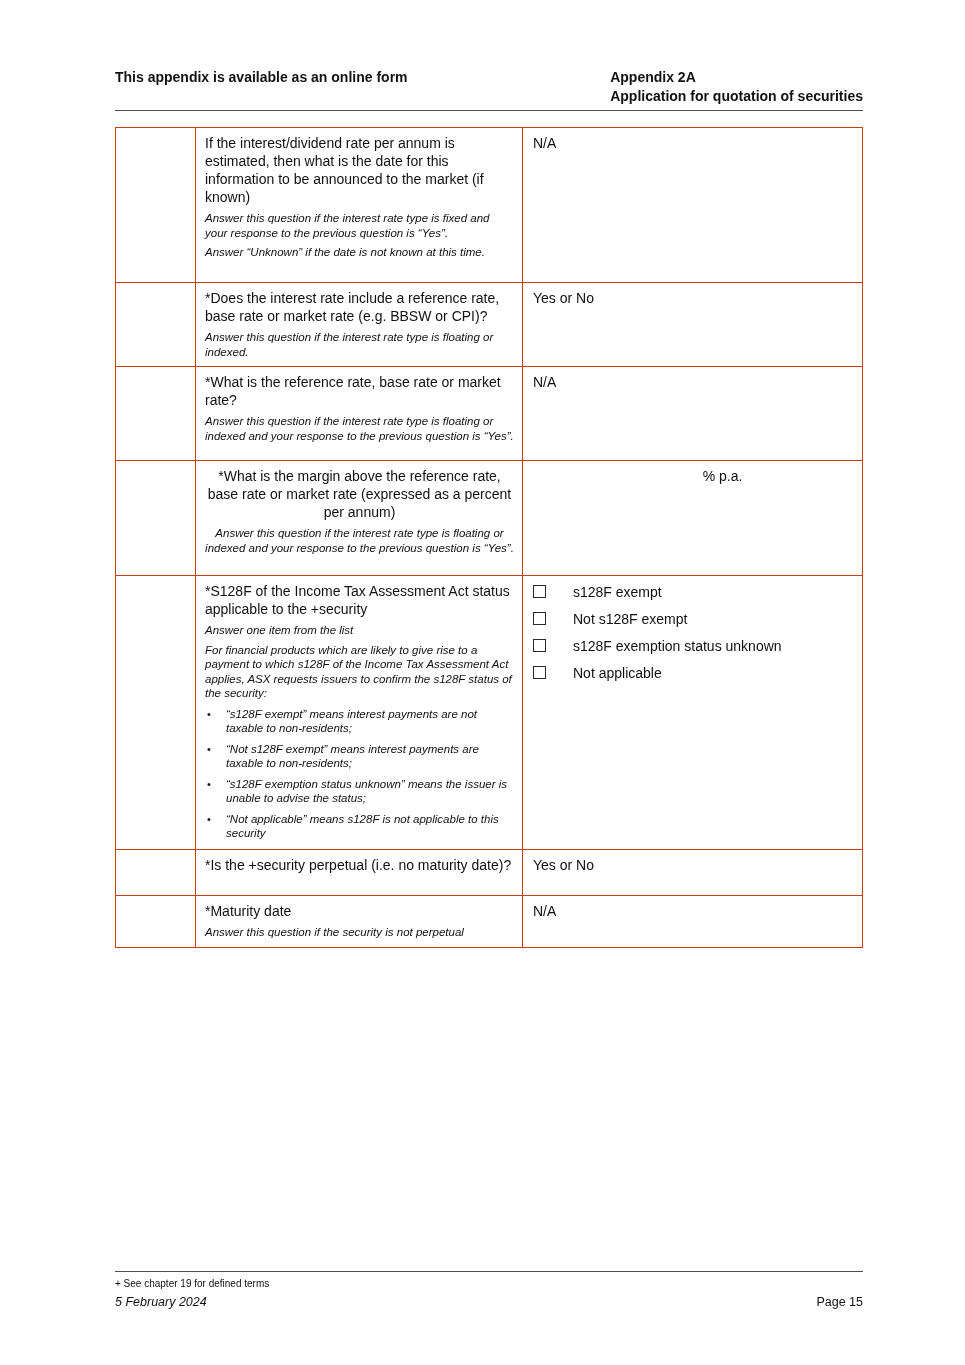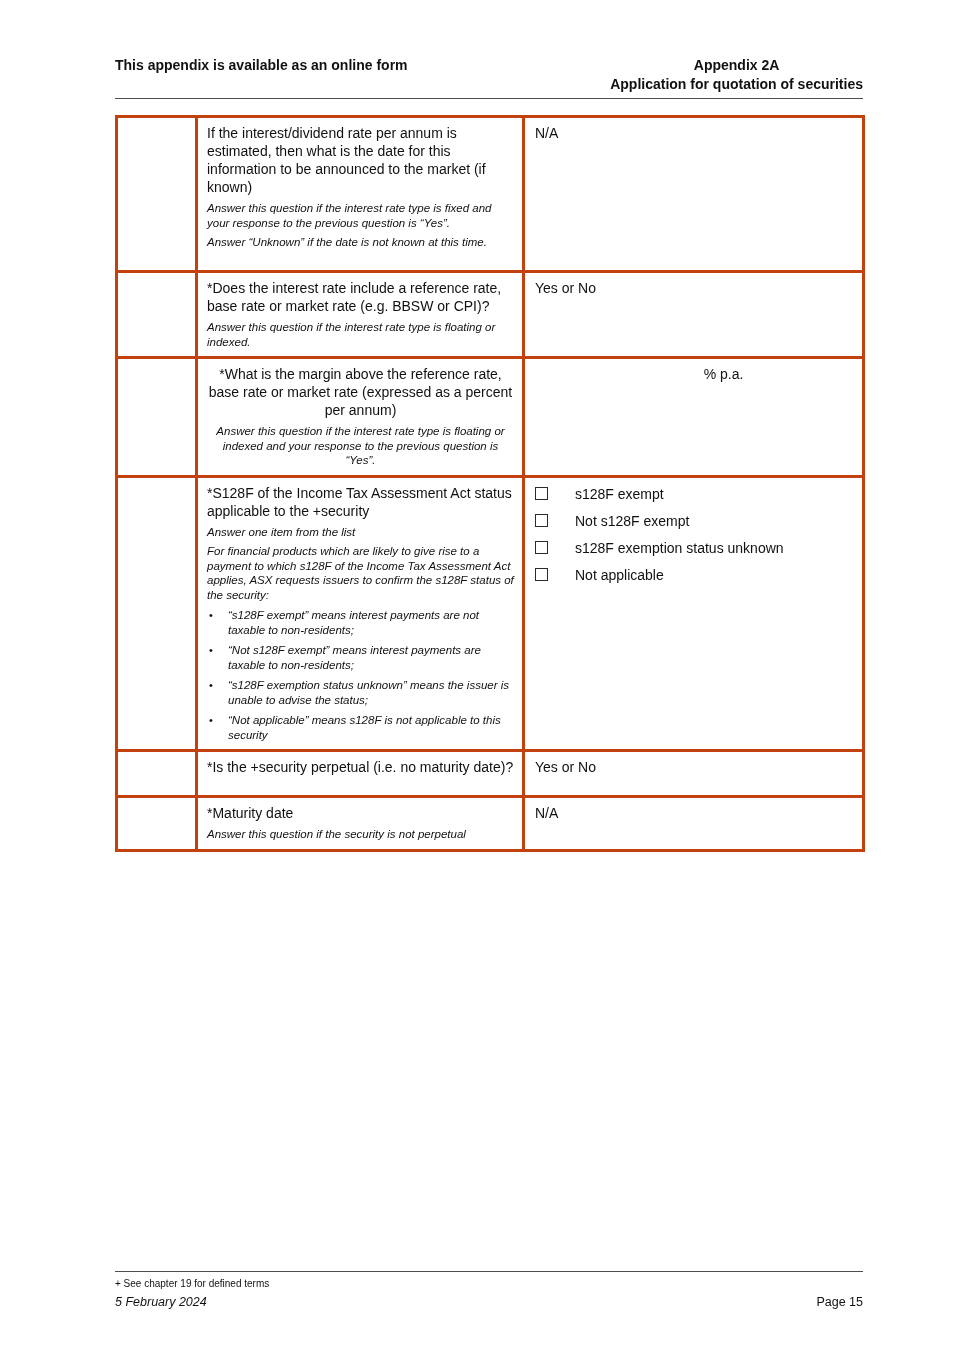--- a/index.html
+++ b/index.html
@@ -2,35 +2,35 @@
 <html><head>
 <meta charset="utf-8">
 <style>
   * { margin:0; padding:0; box-sizing:border-box; }
   html,body { background:#ffffff; }
   body {
     width:965px; height:1365px; position:relative; overflow:hidden;
     font-family:"Liberation Sans","DejaVu Sans",sans-serif;
     color:#111111;
   }
-  .content { position:absolute; left:115px; top:0; width:748px; }
+  .content { position:absolute; left:115px; top:12px; width:748px; }
 
   
   .page-header { margin-top:56px; display:flex; justify-content:space-between; align-items:flex-start; }
   .h-left { font-weight:bold; font-size:14px; line-height:19px; }
-  .h-right { text-align:center; font-weight:bold; font-size:14px; line-height:19px; }
+  .h-right { text-align:left; font-weight:bold; font-size:14px; line-height:19px; }
   .rule { border-top:1px solid #4d4d4d; height:0; }
   .header-rule { margin-top:4px; }
 
   
   table.form { border-collapse:collapse; table-layout:fixed; width:747px; margin-top:16px; }
   col.c-flag { width:80px; }
   col.c-q { width:327px; }
   col.c-a { width:340px; }
-  td { border:3px solid #c2410c; vertical-align:top; }
+  td { border:1px solid #c2410c; vertical-align:top; }
   td.q-cell { padding:6px 8px 7px 9px; }
   td.a-cell { padding:6px 8px 7px 10px; }
   .q-main { font-size:14px; line-height:18px; }
   .guidance { font-size:11.5px; line-height:14.5px; font-style:italic; margin-top:5px; }
   .bullet-list { list-style:none; margin-top:2px; }
   .bullet-item { display:flex; margin-top:6px; font-size:11.5px; line-height:14.5px; font-style:italic; }
   .bullet-dot { width:21px; flex:0 0 21px; font-style:normal; font-size:11px; line-height:14.5px; padding-left:2px; }
   .answer { font-size:14px; line-height:18px; }
   .answer.indent { margin-left:58px; }
   .cb-row { display:flex; align-items:flex-start; margin:2px 0 11px 0; cursor:default; }
@@ -80,20 +80,30 @@
     <td class="flag-cell"></td>
     <td class="q-cell">
       <div class="q-main">*Does the interest rate include a reference rate, base rate or market rate (e.g. BBSW or CPI)?</div>
     <p class="guidance">Answer this question if the interest rate type is floating or indexed.</p>
           </td>
     <td class="a-cell">
             <p class="answer">Yes or No</p>
           </td>
   </tr>
 
+  <tr style="height: 94px;">
+    <td class="flag-cell"></td>
+    <td class="q-cell">
+      <div class="q-main">*What is the reference rate, base rate or market rate?</div>
+    <p class="guidance">Answer this question if the interest rate type is floating or indexed and your response to the previous question is “Yes”.</p>
+          </td>
+    <td class="a-cell">
+            <p class="answer">N/A</p>
+          </td>
+  </tr>
 
 
   <tr style="height: 115px; text-align: center;">
     <td class="flag-cell"></td>
     <td class="q-cell">
       <div class="q-main">*What is the margin above the reference rate, base rate or market rate (expressed as a percent per annum)</div>
     <p class="guidance">Answer this question if the interest rate type is floating or indexed and your response to the previous question is “Yes”.</p>
           </td>
     <td class="a-cell">
             <p class="answer indent">% p.a.</p>

